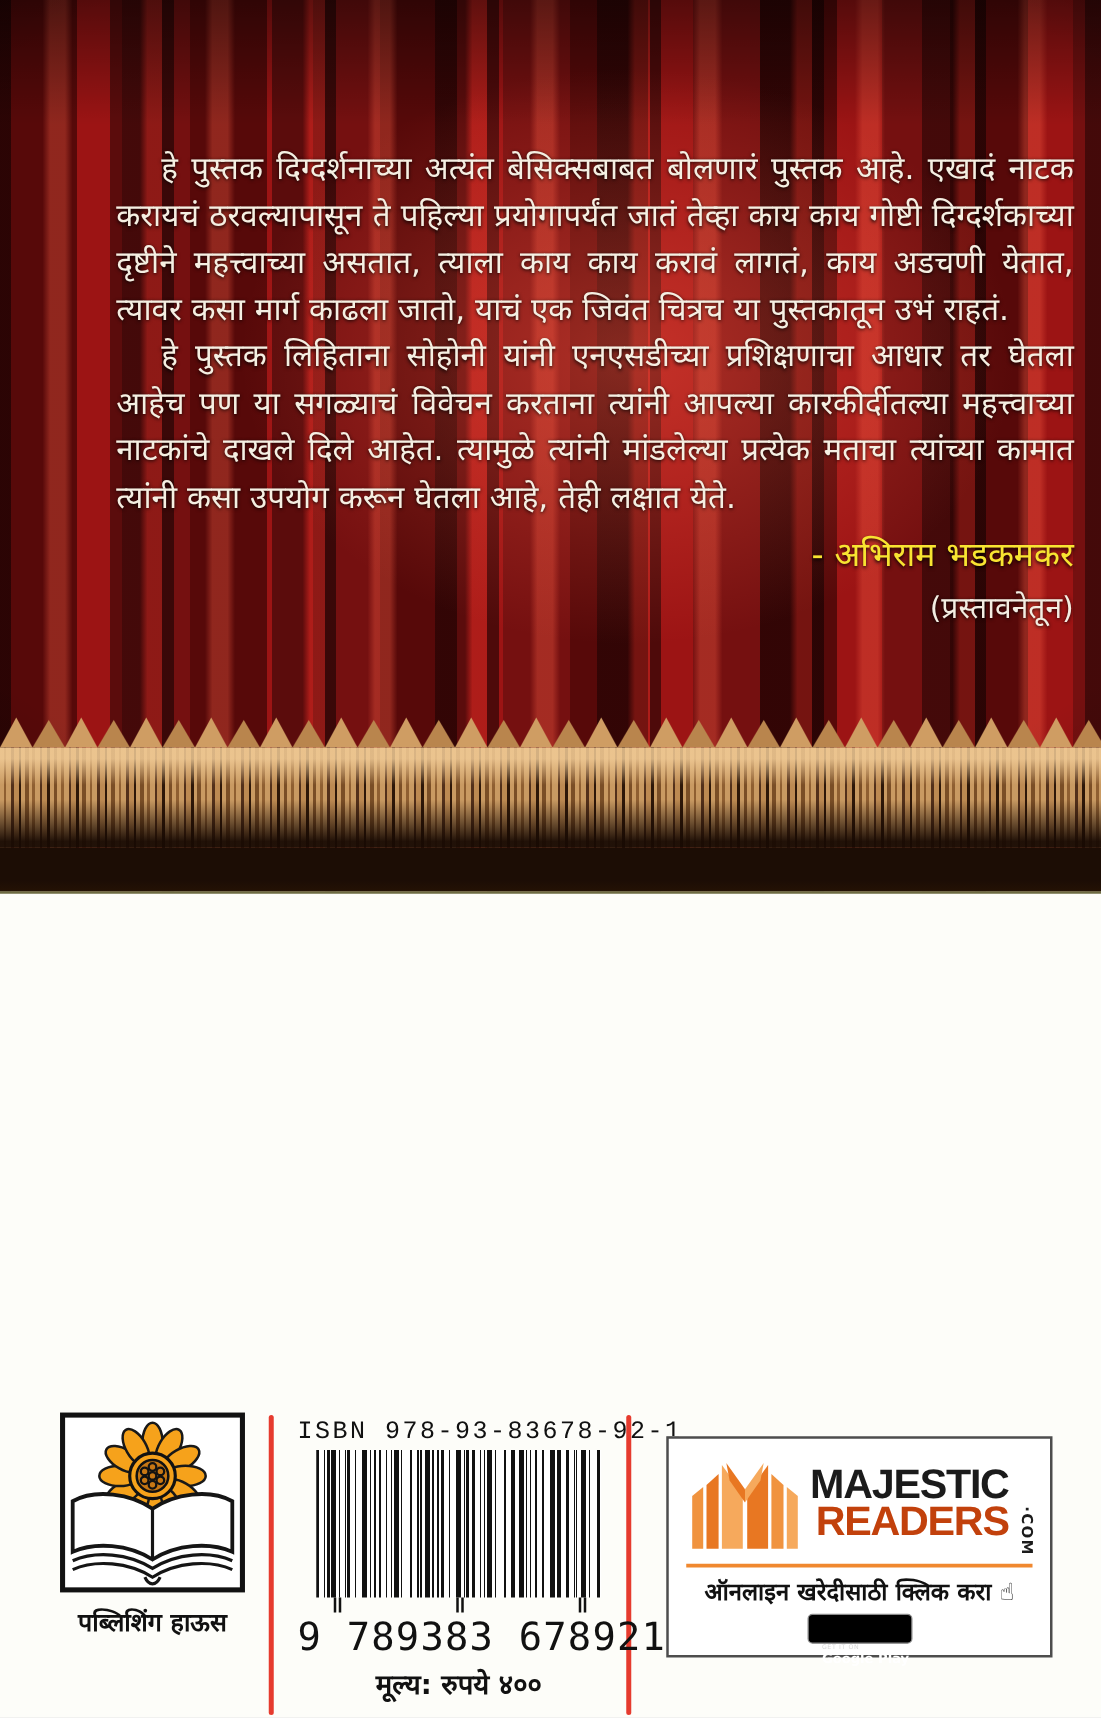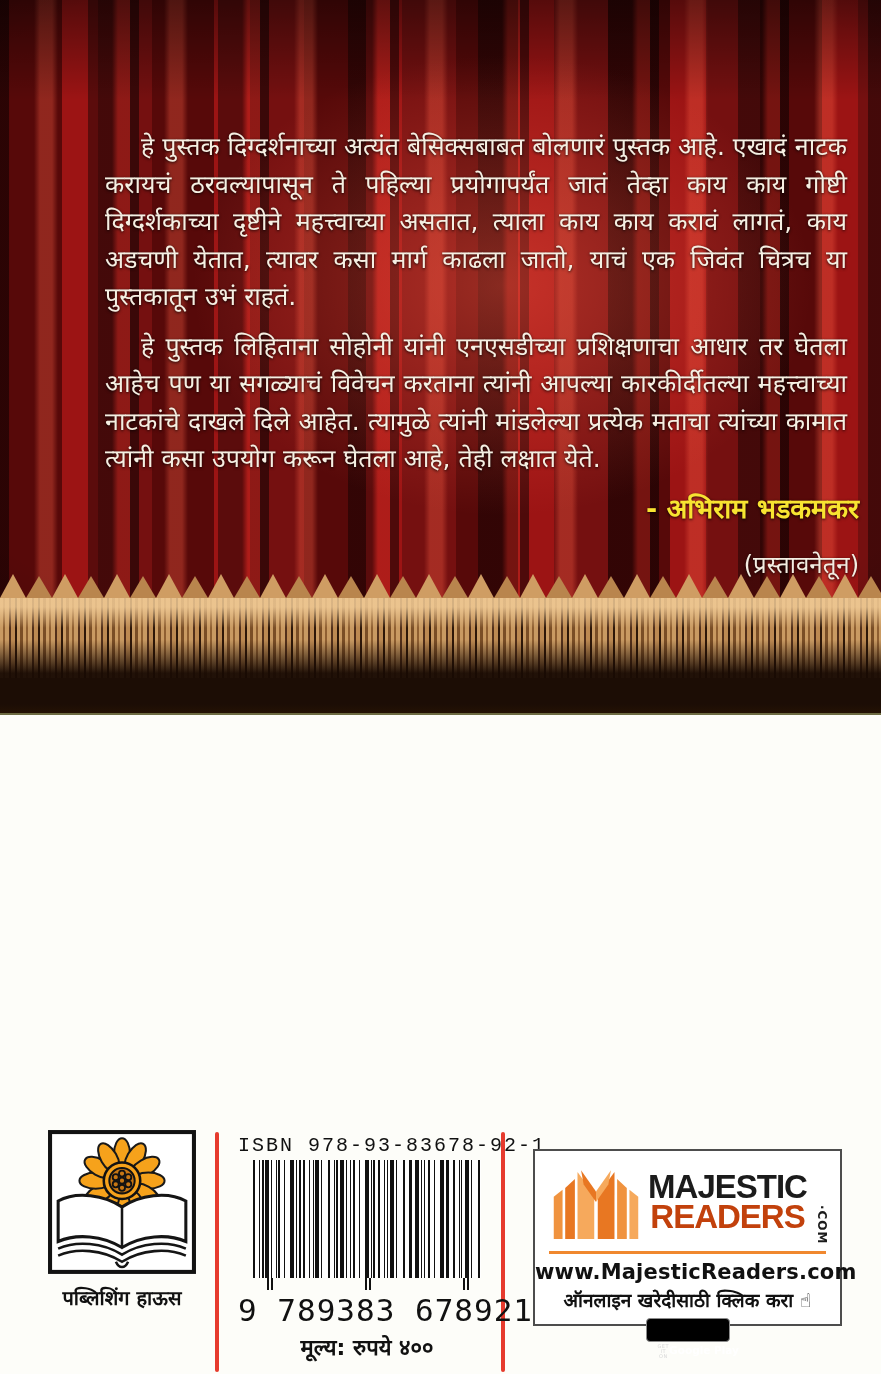--- a/index.html
+++ b/index.html
@@ -37,23 +37,23 @@
         #c99a62 0 3px, #8f5f31 3px 5px, #c99a62 5px 9px, #53301a 9px 11px,
         #bd8a52 11px 15px, #2e1708 15px 17px, #c99a62 17px 20px, #7a4e26 20px 23px);
   }
   .fringe-base{height:35px; background:linear-gradient(180deg,#1c0d05 0 75%, #241204); border-bottom:2px solid #6d6b42;}
   
   .blurb{
     position:absolute; left:93px; top:116px; width:766px; z-index:3;
     color:#f5efe2; font-size:25px; line-height:37.5px; text-align:justify;
     text-shadow:0 1px 3px rgba(0,0,0,.85);
   }
-  .blurb p{margin:12px; text-indent:36px;}
-  .attribution{margin-top:10px; text-align:right; font-weight:bold; font-size:27px; color:#f8e431;}
-  .attribution-source{margin-top:20px; text-align:right; font-size:24px; color:#f3ede2;}
+  .blurb p{margin:0; text-indent:36px;}
+  .attribution{margin-top:10px; text-align:right; font-weight:normal; font-size:27px; color:#f8e431;}
+  .attribution-source{margin-top:4px; text-align:right; font-size:24px; color:#f3ede2;}
   
   .divider{position:absolute; width:4px; height:240px; top:1132px; background:#e63b2e; border-radius:2px; z-index:4;}
   .divider.d1{left:215px;} .divider.d2{left:501px;}
 
   .publisher{position:absolute; left:26px; top:1128px; width:192px; text-align:center; z-index:4; color:#111;}
   .publisher-name{font-size:37px; font-weight:800; line-height:1.1; letter-spacing:-1px;}
   .publisher-sub{font-size:20px; font-weight:700; margin-top:2px;}
 
   .barcode{position:absolute; left:238px; top:1134px; width:258px; text-align:center; z-index:4; color:#111;}
   .isbn{font-family:Liberation Mono, monospace; font-size:20px; letter-spacing:2px; white-space:nowrap;}
@@ -67,35 +67,35 @@
   .guard{position:absolute; top:118px; width:2px; height:12px; background:#111;}
   .g1{left:14px;} .g2{left:18px;} .g3{left:112px;} .g4{left:116px;} .g5{left:210px;} .g6{left:214px;}
   .digits{font-family:"DejaVu Sans Mono","Liberation Mono",monospace; font-size:31px; letter-spacing:1px; margin-top:2px; white-space:nowrap;}
   .price{font-size:22px; font-weight:700; margin-top:3px;}
 
   .readers{
     position:absolute; left:533px; top:1149px; width:309px; height:177px; z-index:4;
     border:2px solid #4d4d4d; background:#fff; box-sizing:border-box; text-align:center; color:#111;
   }
   .brand-row{display:flex; align-items:center; justify-content:center; gap:8px; margin-top:10px;}
-  .brand-text{position:relative; text-align:center; line-height:.92; padding-right:16px;}
+  .brand-text{position:relative; text-align:right; line-height:.92; padding-right:16px;}
   .brand-top{font-size:33px; font-weight:900; letter-spacing:-1px; color:#1b1b1b; font-family:"Liberation Sans",sans-serif;}
   .brand-bottom{font-size:33px; font-weight:900; letter-spacing:-1px; color:#c2410c; font-family:"Liberation Sans",sans-serif;}
   .brand-com{
     position:absolute; right:-4px; bottom:-12px; writing-mode:vertical-rl;
     font-size:12px; font-weight:800; letter-spacing:1px; color:#1b1b1b;
   }
   .readers-rule{height:3px; background:#f0882f; margin:8px 14px 6px;}
   .readers-url{font-size:21px; font-weight:800; letter-spacing:.2px;}
   .readers-cta{font-size:19px; font-weight:700; margin-top:3px;}
   .gp-badge{
     width:84px; height:24px; margin:5px auto 0; background:#000; border:1px solid #8b8b8b; border-radius:4px;
     display:flex; align-items:center; gap:5px; padding:0 6px; box-sizing:border-box;
   }
-  .gp-text{display:flex; flex-direction:row; align-items:flex-start; line-height:1;margin-top:42px;}
+  .gp-text{display:flex; flex-direction:column; align-items:flex-start; line-height:1;margin-top:42px;}
   .gp-tagline{font-size:5px; color:#d9d9d9; letter-spacing:.5px;}
   .gp-store{font-size:10.5px; color:#fff; font-weight:700; margin-top:1px; white-space:nowrap;}
 </style>
 </head>
 <body>
 
 <div class="page">
 
   <div class="curtain">
     <div class="curtain-vignette"></div>
@@ -189,21 +189,20 @@
         <polygon points="74,86 74,18 85,28 85,86" fill="#f0933f"></polygon>
         <polygon points="88,86 88,30 98,38 98,86" fill="#f6a95c"></polygon>
       </svg>
       <div class="brand-text">
         <div class="brand-top">MAJESTIC</div>
         <div class="brand-bottom">READERS</div>
         <div class="brand-com">·COM</div>
       </div>
     </div>
     <div class="readers-rule"></div>
-    <div class="readers-url">www.MajesticReaders.com</div>
     <div class="readers-cta"><span>ऑनलाइन खरेदीसाठी क्लिक करा</span> <span>☝</span></div>
     <div class="gp-badge">
       <svg width="13" height="16" viewBox="0 0 13 16" xmlns="http://www.w3.org/2000/svg">
         <polygon points="1,1 1,15 8,8" fill="#00c4ff"></polygon>
         <polygon points="1,1 8,8 11,6" fill="#00e36d"></polygon>
         <polygon points="1,15 8,8 11,10" fill="#ff3a44"></polygon>
         <polygon points="8,8 11,6 12.5,8 11,10" fill="#ffd500"></polygon>
       </svg>
       <div class="gp-text">
         <span class="gp-tagline">GET IT ON</span>

